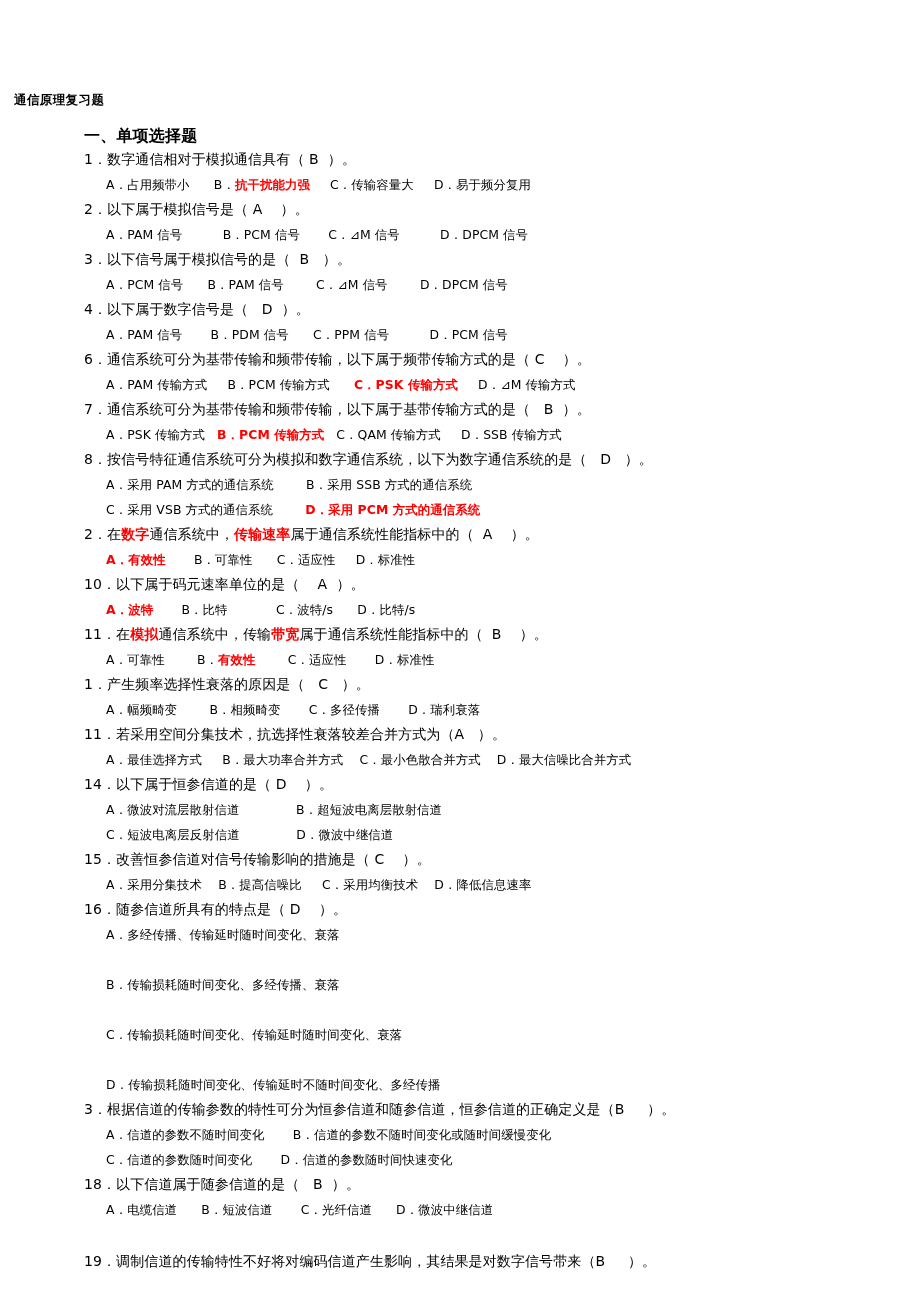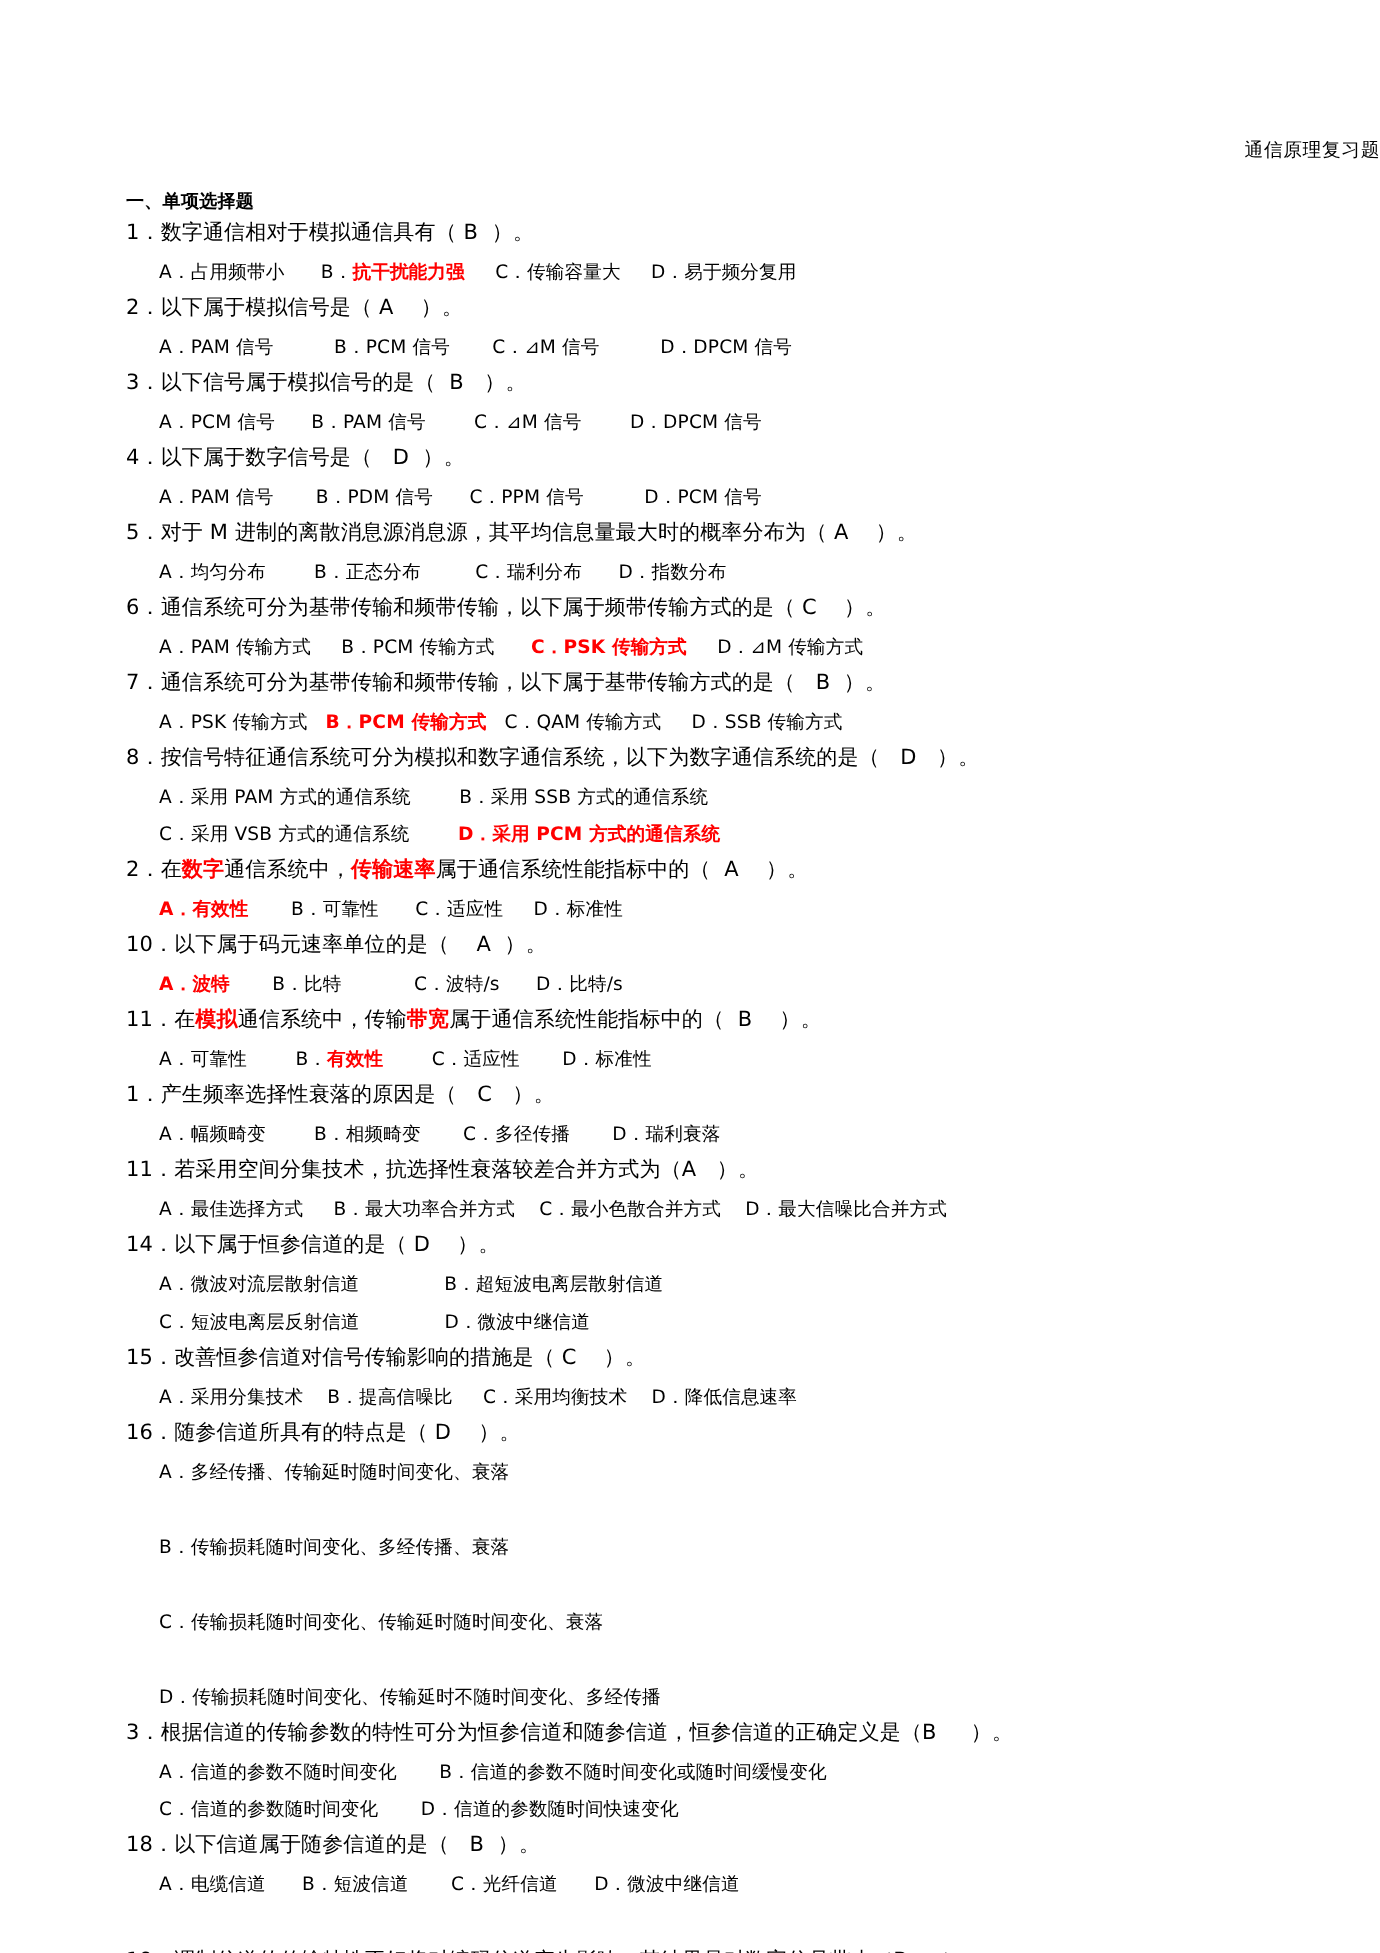--- a/index.html
+++ b/index.html
@@ -15,31 +15,31 @@
     overflow: hidden;
   }
   .page {
     position: relative;
     width: 920px;
     height: 1302px;
     padding: 0;
     box-sizing: border-box;
   }
   .doc-title {
-    text-align: right;
+    text-align: left;
     font-size: 12.5px;
-    font-weight: normal;
+    font-weight: bold;
     margin-top: 92px;
     margin-left: 14px;
     letter-spacing: 0.4px;
   }
   .section-heading {
     margin-left: 84px;
     margin-top: 17px;
-    font-size: 12px;
+    font-size: 16px;
     font-weight: bold;
     letter-spacing: 0.2px;
   }
   .q-block {
     margin-left: 84px;
     margin-right: 60px;
   }
   .q-stem {
     font-size: 14px;
     line-height: 25px;
@@ -82,24 +82,20 @@
         <div class="q-stem"><span>2．以下属于模拟信号是（ A    ）。</span></div>
         <div class="q-options"><span>  A．PAM 信号          B．PCM 信号       C．⊿M 信号          D．DPCM 信号</span></div>
       </div>
       <div class="q-block">
         <div class="q-stem"><span>3．以下信号属于模拟信号的是（  B   ）。</span></div>
         <div class="q-options"><span>  A．PCM 信号      B．PAM 信号        C．⊿M 信号        D．DPCM 信号</span></div>
       </div>
       <div class="q-block">
         <div class="q-stem"><span>4．以下属于数字信号是（   D  ）。</span></div>
         <div class="q-options"><span>  A．PAM 信号       B．PDM 信号      C．PPM 信号          D．PCM 信号</span></div>
-      </div>
-      <div class="q-block">
-        <div class="q-stem"><span>5．对于 M 进制的离散消息源消息源，其平均信息量最大时的概率分布为（ A    ）。</span></div>
-        <div class="q-options"><span>  A．均匀分布        B．正态分布         C．瑞利分布      D．指数分布</span></div>
       </div>
       <div class="q-block">
         <div class="q-stem"><span>6．通信系统可分为基带传输和频带传输，以下属于频带传输方式的是（ C    ）。</span></div>
         <div class="q-options"><span>  A．PAM 传输方式     B．PCM 传输方式      </span><span class="red bold">C．PSK 传输方式</span><span>     D．⊿M 传输方式</span></div>
       </div>
       <div class="q-block">
         <div class="q-stem"><span>7．通信系统可分为基带传输和频带传输，以下属于基带传输方式的是（   B  ）。</span></div>
         <div class="q-options"><span>  A．PSK 传输方式   </span><span class="red bold">B．PCM 传输方式</span><span>   C．QAM 传输方式     D．SSB 传输方式</span></div>
       </div>
       <div class="q-block">

